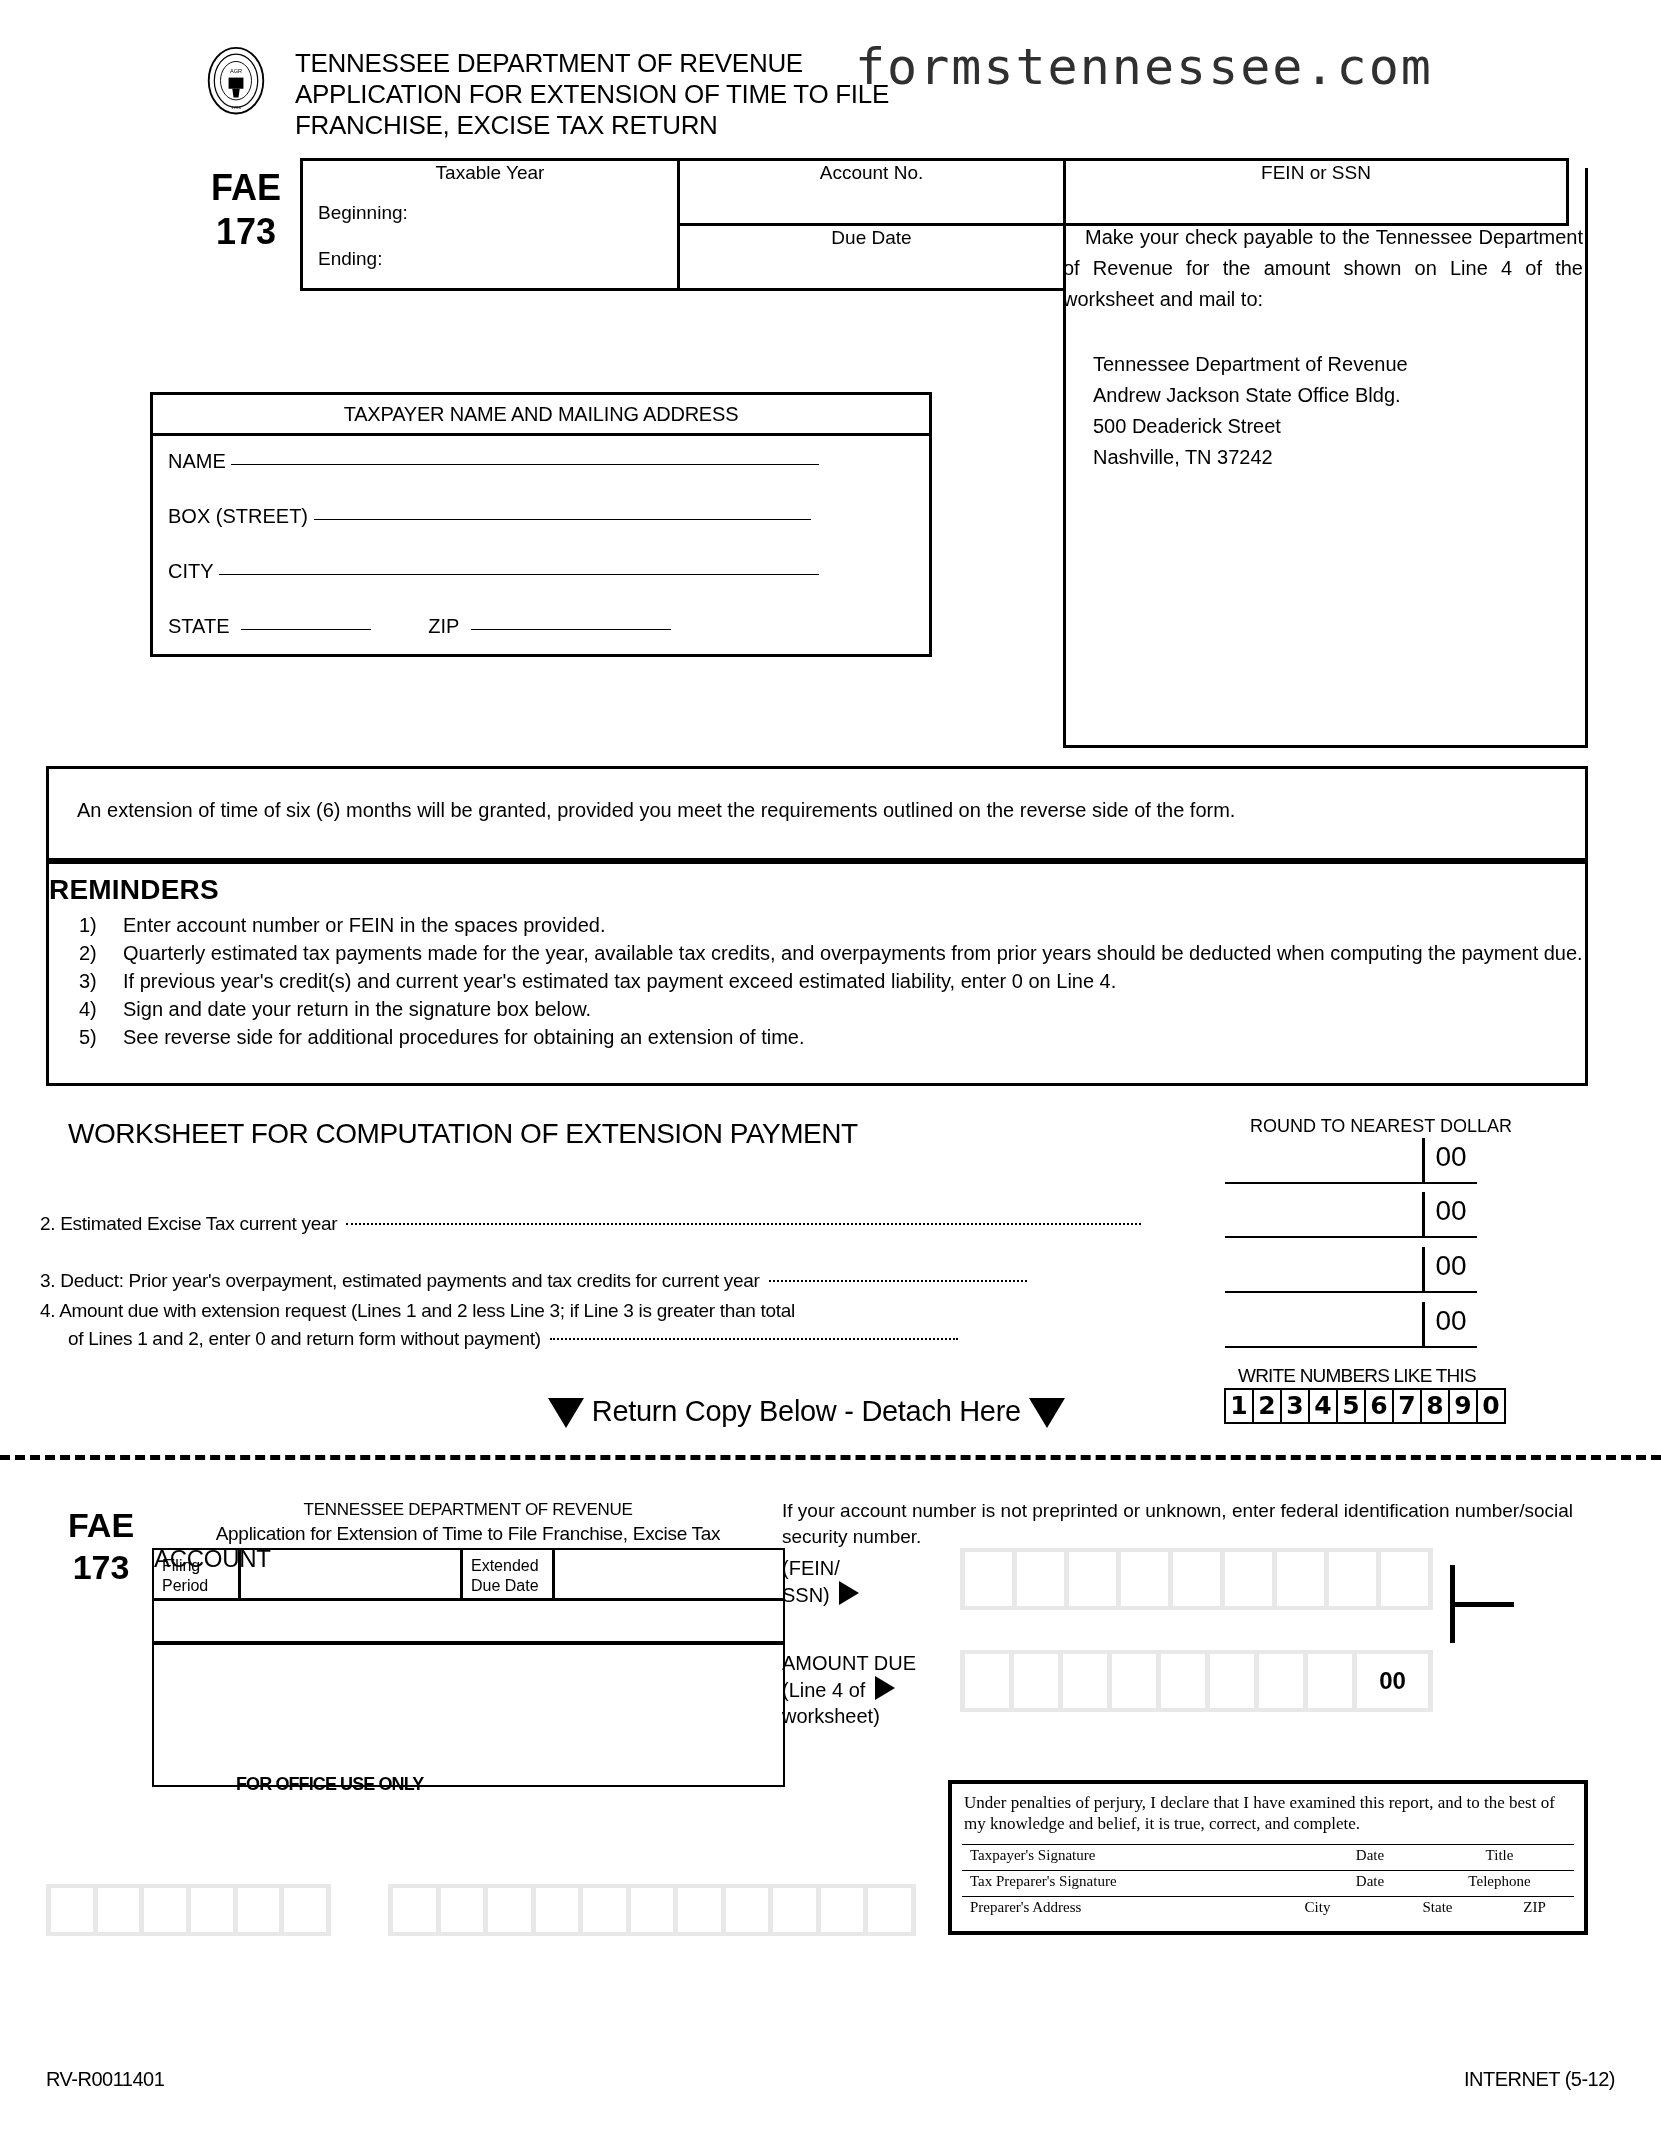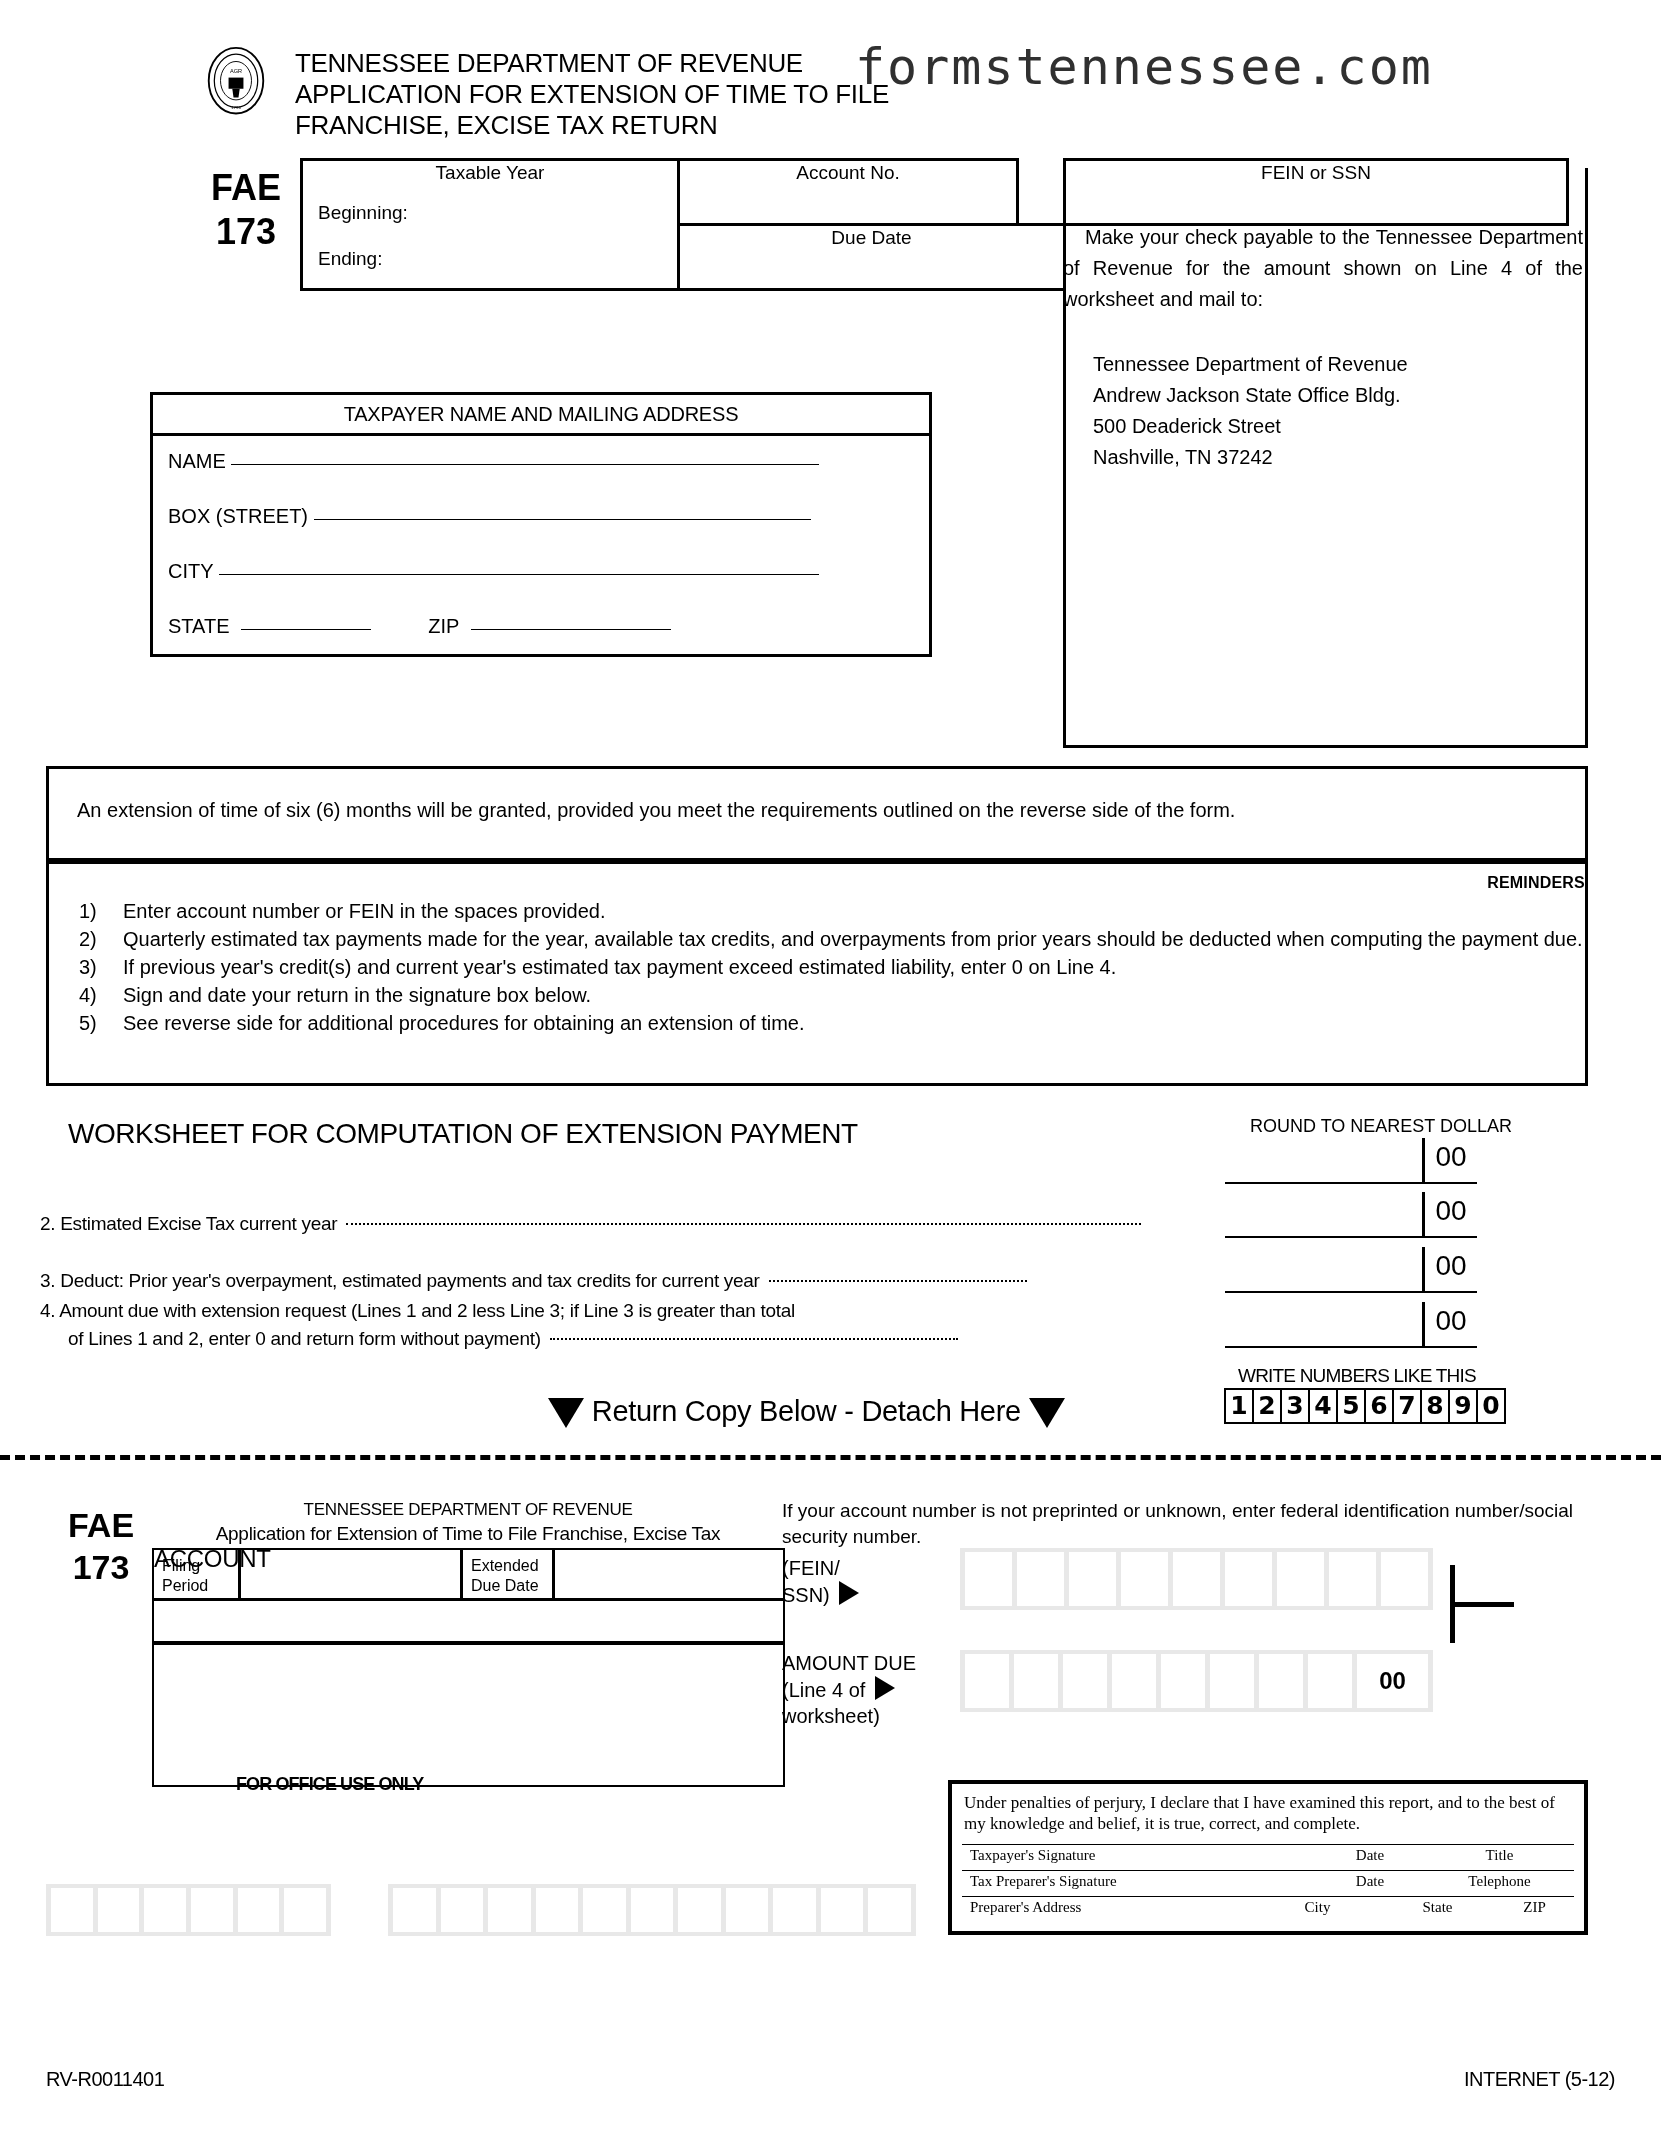--- a/index.html
+++ b/index.html
@@ -160,23 +160,23 @@
   .reminders {
     position: absolute;
     left: 46px;
     top: 861px;
     width: 1542px;
     height: 225px;
     border: 3px solid #000;
     box-sizing: border-box;
   }
   .rem-title {
-    text-align: right;
+    text-align: left;
     font-weight: bold;
-    font-size: 16px;
+    font-size: 28px;
     padding-top: 10px;
     letter-spacing: 0.2px;
   }
   .rem-list {
     margin: 6px 0 0 0;
     padding: 0;
     list-style: none;
     font-size: 20px;
     line-height: 27px;
   }
@@ -496,21 +496,21 @@
     <div>FAE</div>
     <div>173</div>
   </div>
 
   <div class="hbox" style="left:300px; top:158px; width:380px; height:133px;">
     <div class="cap">Taxable  Year</div>
   </div>
   <div class="cellnote" style="left:318px; top:202px;">Beginning:</div>
   <div class="cellnote" style="left:318px; top:248px;">Ending:</div>
 
-  <div class="hbox" style="left:677px; top:158px; width:342px; height:68px;">
+  <div class="hbox" style="left:677px; top:158px; width:389px; height:68px;">
     <div class="cap">Account  No.</div>
   </div>
 
   <div class="hbox" style="left:677px; top:223px; width:389px; height:68px;">
     <div class="cap">Due Date</div>
   </div>
 
   <div class="hbox" style="left:1063px; top:158px; width:506px; height:68px;">
     <div class="cap">FEIN or SSN</div>
   </div>

